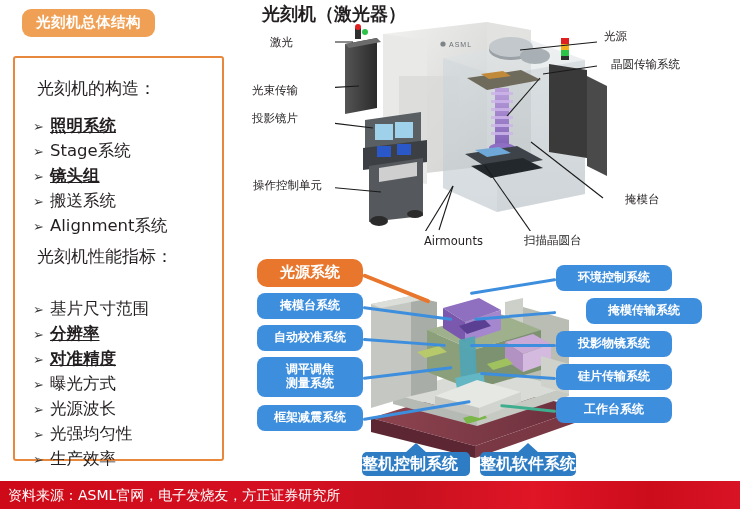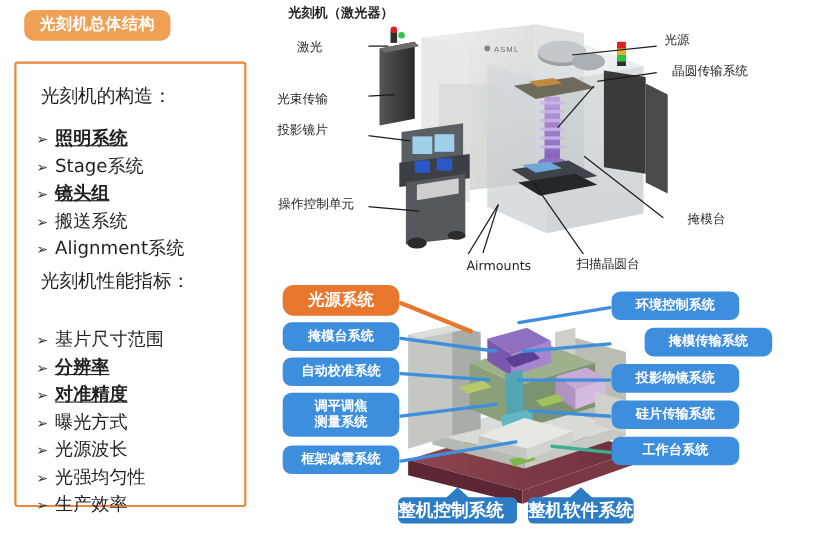--- a/index.html
+++ b/index.html
@@ -39,21 +39,21 @@
   }
   .chev{
     color:#3b3b3b;font-size:13px;width:17px;display:inline-block;
     font-family:"DejaVu Sans",sans-serif;
   }
   .li-txt{font-size:16.5px;color:#231f20;}
   .li-txt.em{font-weight:bold;text-decoration:underline;text-underline-offset:1px;}
 
   
   .photo-title{
-    position:absolute;left:262px;top:5px;font-size:12px;font-weight:bold;
+    position:absolute;left:262px;top:5px;font-size:18px;font-weight:bold;
     color:#231f20;white-space:nowrap;line-height:1;
   }
   .photo{
     position:absolute;left:335px;top:16px;width:275px;height:215px;
   }
   .lbl{
     position:absolute;font-size:11.5px;color:#231f20;white-space:nowrap;
     line-height:1;
   }
 
@@ -358,14 +358,17 @@
         <span>工作台系统</span>
       </div>
       <div class="callout" style="left: 362px; top: 452px; width: 108px; height: 24px;">
         <span>整机控制系统</span>
       </div>
       <div class="callout" style="left: 480px; top: 452px; width: 96px; height: 24px;">
         <span>整机软件系统</span>
       </div>
     </div>
 
+  <div class="footer">
+    <div class="footer-txt">资料来源：ASML官网，电子发烧友，方正证券研究所</div>
+  </div>
 
 </div>
 
 </body></html>

